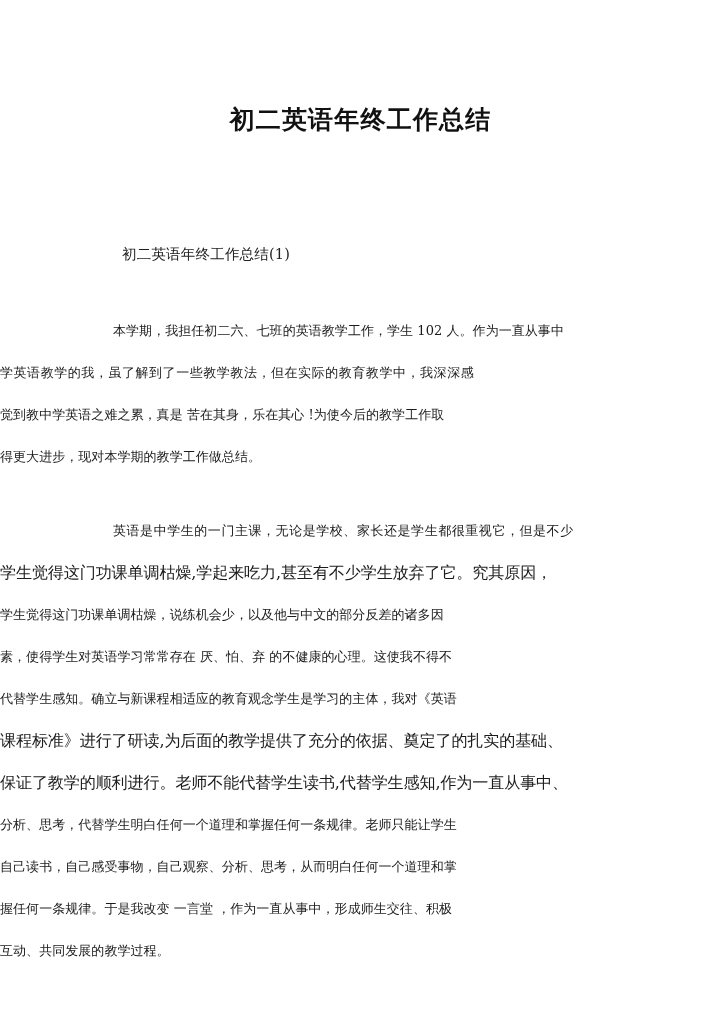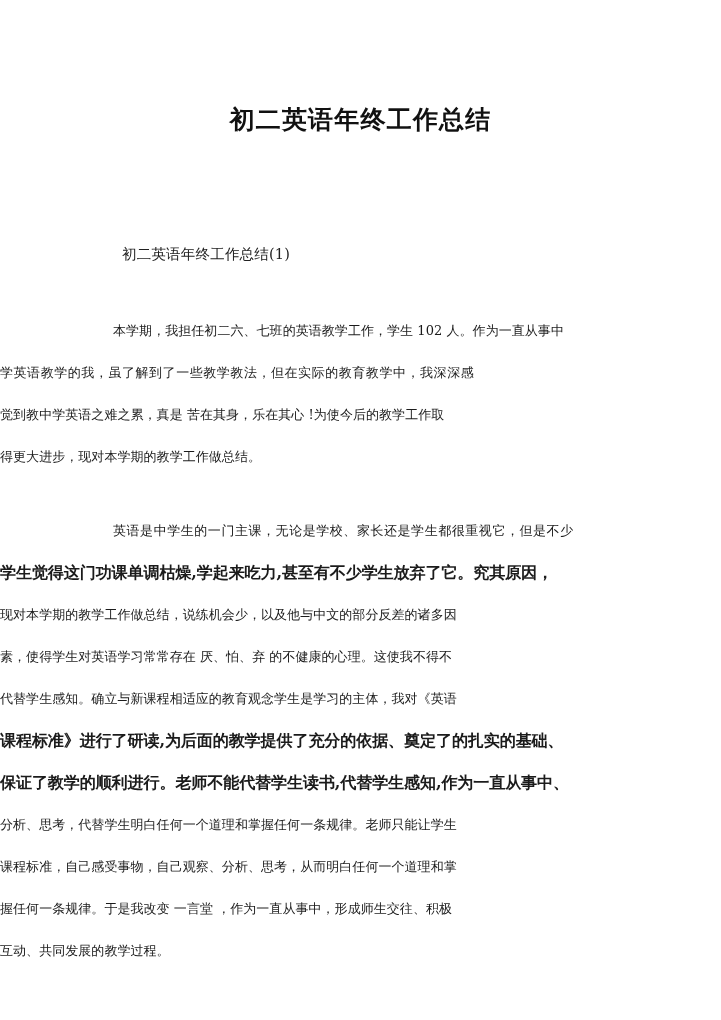--- a/index.html
+++ b/index.html
@@ -72,21 +72,20 @@
   
   .body-line.indent {
     padding-left: 113px;
   }
   .body-line.flush {
   }
   
   .body-line.tight {
     letter-spacing: -0.15px;
     font-size: 16.1px;
-    font-weight: bold;
   }
   .body-line.wide {
     letter-spacing: 0.55px;
   }
 </style>
 </head>
 <body>
 
 <div class="page">
 
@@ -97,24 +96,24 @@
   <div class="body-block" id="para-1">
     <div class="body-line indent">本学期，我担任初二六、七班的英语教学工作，学生 102 人。作为一直从事中</div>
     <div class="body-line flush wide">学英语教学的我，虽了解到了一些教学教法，但在实际的教育教学中，我深深感</div>
     <div class="body-line flush">觉到教中学英语之难之累，真是  苦在其身，乐在其心  !为使今后的教学工作取</div>
     <div class="body-line flush">得更大进步，现对本学期的教学工作做总结。</div>
   </div>
 
   <div class="body-block" id="para-2">
     <div class="body-line indent wide">英语是中学生的一门主课，无论是学校、家长还是学生都很重视它，但是不少</div>
     <div class="body-line flush tight">学生觉得这门功课单调枯燥,学起来吃力,甚至有不少学生放弃了它。究其原因，</div>
-    <div class="body-line flush">现对本学期的教学工作做总结，说练机会少，以及他与中文的部分反差的诸多因</div>
+    <div class="body-line flush">学生觉得这门功课单调枯燥，说练机会少，以及他与中文的部分反差的诸多因</div>
     <div class="body-line flush">素，使得学生对英语学习常常存在  厌、怕、弃  的不健康的心理。这使我不得不</div>
     <div class="body-line flush">代替学生感知。确立与新课程相适应的教育观念学生是学习的主体，我对《英语</div>
     <div class="body-line flush tight">课程标准》进行了研读,为后面的教学提供了充分的依据、奠定了的扎实的基础、</div>
     <div class="body-line flush tight">保证了教学的顺利进行。老师不能代替学生读书,代替学生感知,作为一直从事中、</div>
     <div class="body-line flush">分析、思考，代替学生明白任何一个道理和掌握任何一条规律。老师只能让学生</div>
-    <div class="body-line flush">课程标准，自己感受事物，自己观察、分析、思考，从而明白任何一个道理和掌</div>
+    <div class="body-line flush">自己读书，自己感受事物，自己观察、分析、思考，从而明白任何一个道理和掌</div>
     <div class="body-line flush">握任何一条规律。于是我改变  一言堂  ，作为一直从事中，形成师生交往、积极</div>
     <div class="body-line flush">互动、共同发展的教学过程。</div>
   </div>
 
 </div>
 
 </body></html>

